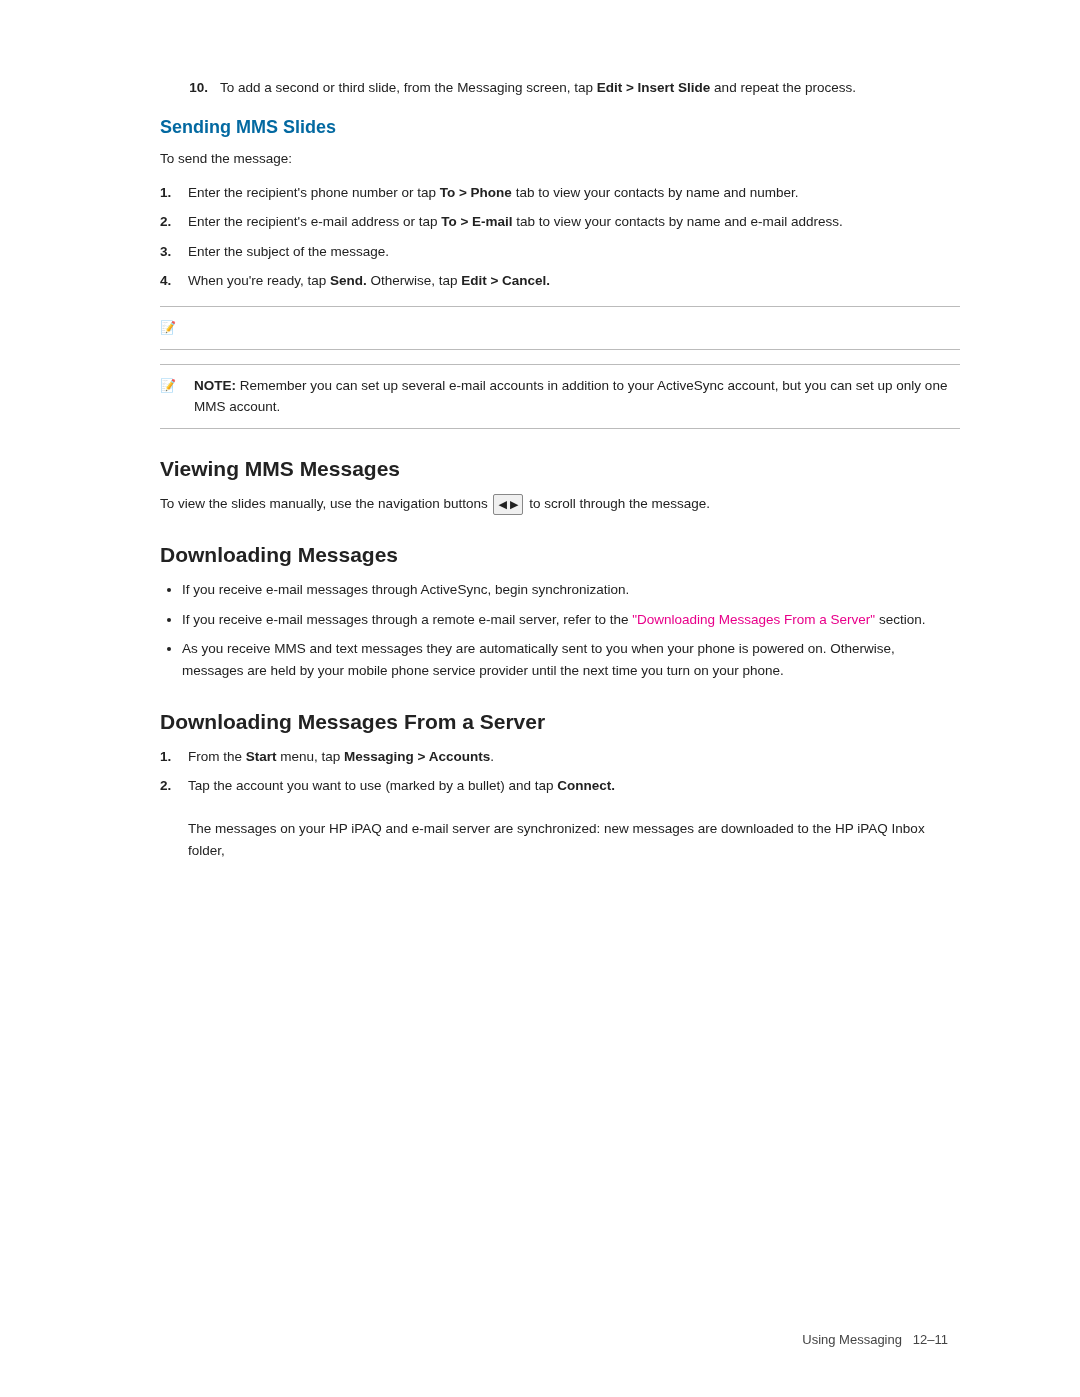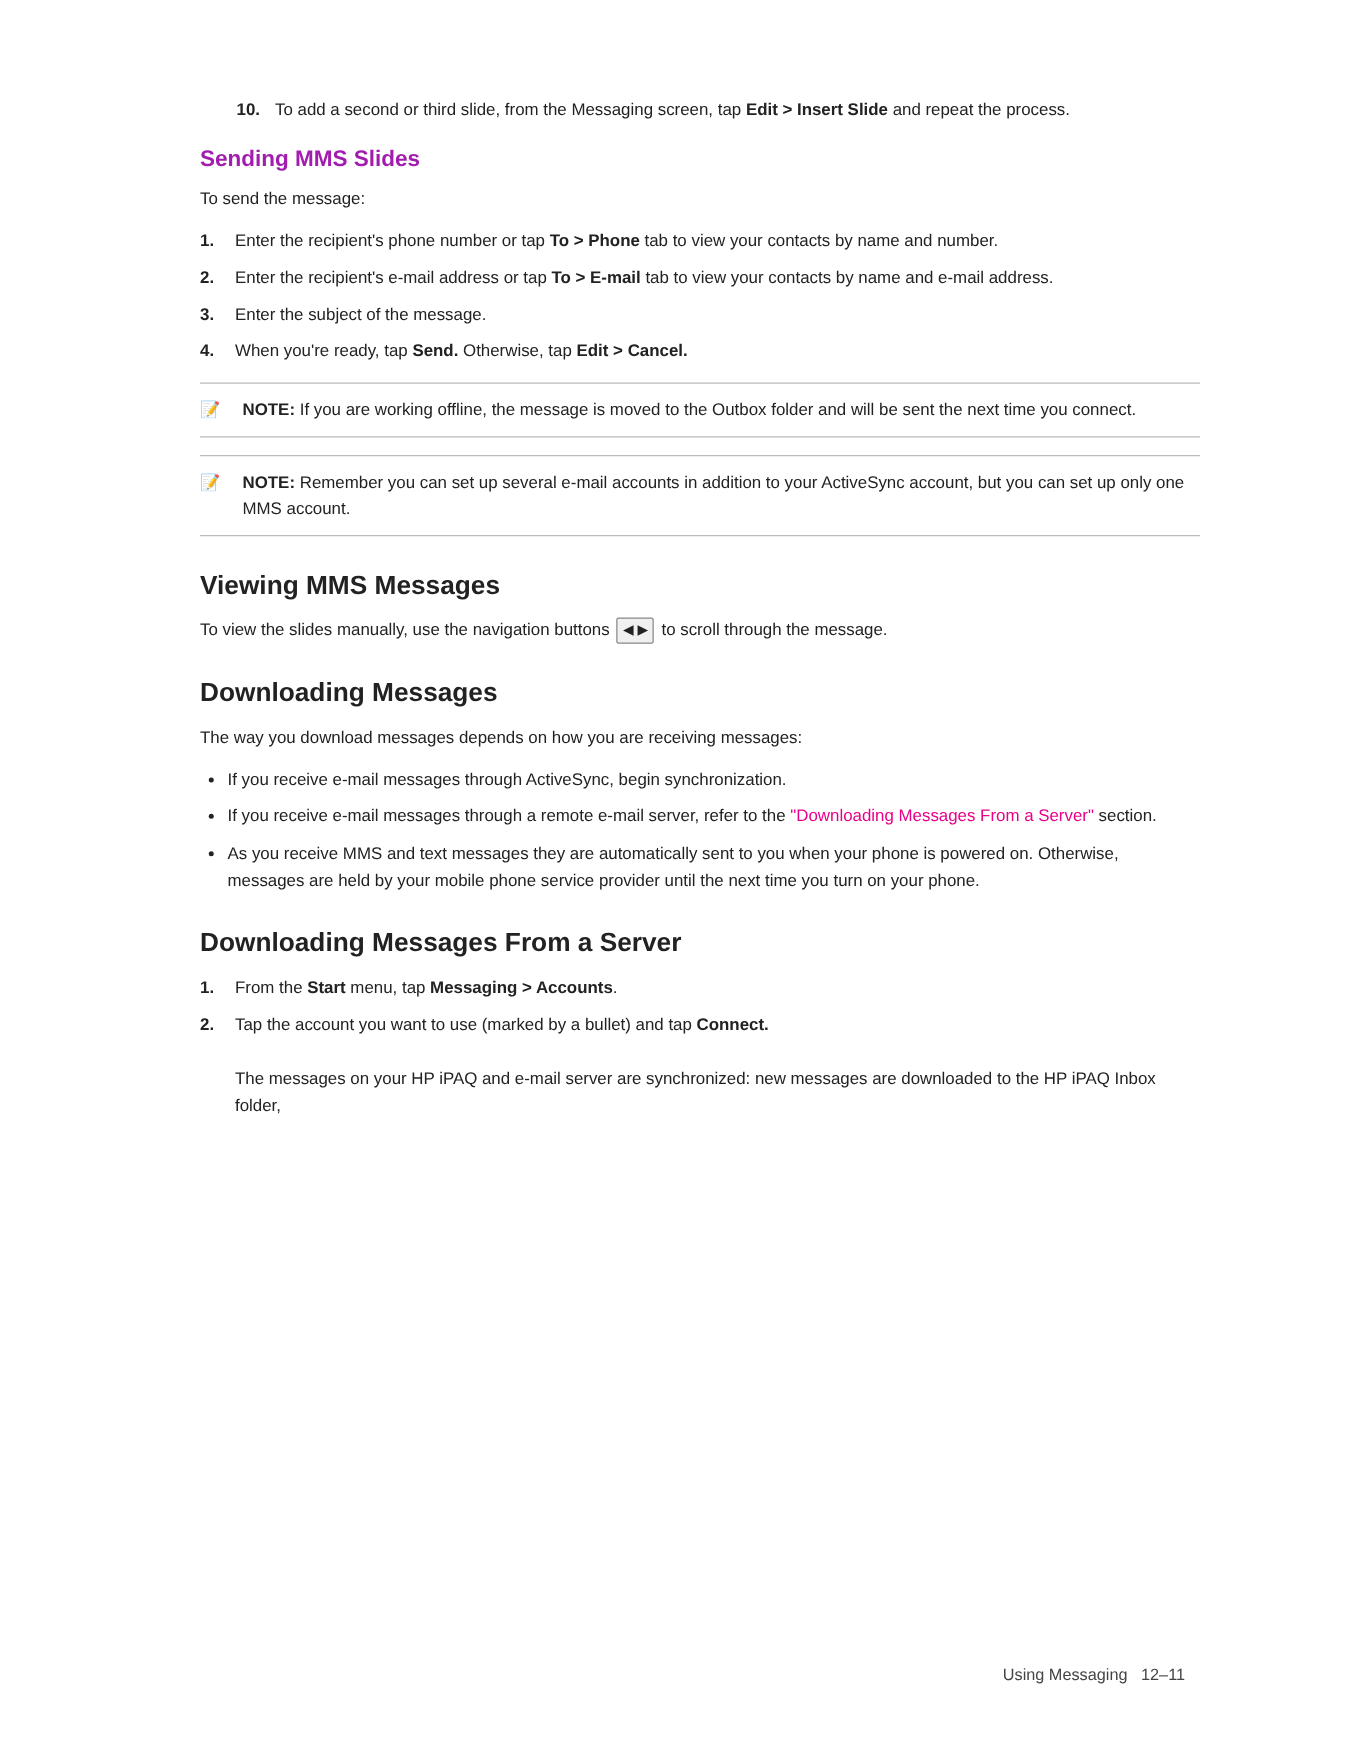--- a/index.html
+++ b/index.html
@@ -29,21 +29,21 @@
       text-align: right;
       padding-right: 12px;
       margin-top: 0;
     }
     .step-content {
       flex: 1;
     }
     h2 {
       font-size: 18px;
       font-weight: bold;
-      color: #a21caf;
+      color: #0369a1;
       margin-bottom: 10px;
       margin-top: 0;
     }
     h3 {
       font-size: 16.5px;
       font-weight: bold;
       color: #222;
       margin-bottom: 10px;
       margin-top: 0;
     }
@@ -156,37 +156,35 @@
         <span class="li-content">Enter the subject of the message.</span>
       </li>
       <li>
         <span class="num">4.</span>
         <span class="li-content">When you're ready, tap <strong>Send.</strong> Otherwise, tap <strong>Edit &gt; Cancel.</strong></span>
       </li>
     </ol>
 
     <div class="note-box">
       <span class="note-icon">📝</span>
-      <span class="note-text"><strong>NOTE:</strong> If you are working offline, the message is moved to the Outbox folder and will be sent the next time you connect.</span>
     </div>
 
     <div class="note-box">
       <span class="note-icon">📝</span>
       <span class="note-text"><strong>NOTE:</strong> Remember you can set up several e-mail accounts in addition to your ActiveSync account, but you can set up only one MMS account.</span>
     </div>
   </div>
 
   <div class="section">
     <h3 class="section-heading-large">Viewing MMS Messages</h3>
     <p class="intro-text">To view the slides manually, use the navigation buttons <span class="nav-buttons">◀ ▶</span> to scroll through the message.</p>
   </div>
 
   <div class="section">
     <h3 class="section-heading-large">Downloading Messages</h3>
-    <p class="intro-text">The way you download messages depends on how you are receiving messages:</p>
     <ul class="bullet-list">
       <li>
         <span>If you receive e-mail messages through ActiveSync, begin synchronization.</span>
       </li>
       <li>
         <span>If you receive e-mail messages through a remote e-mail server, refer to the <a class="pink-link" href="#">"Downloading Messages From a Server"</a> section.</span>
       </li>
       <li>
         <span>As you receive MMS and text messages they are automatically sent to you when your phone is powered on. Otherwise, messages are held by your mobile phone service provider until the next time you turn on your phone.</span>
       </li>

